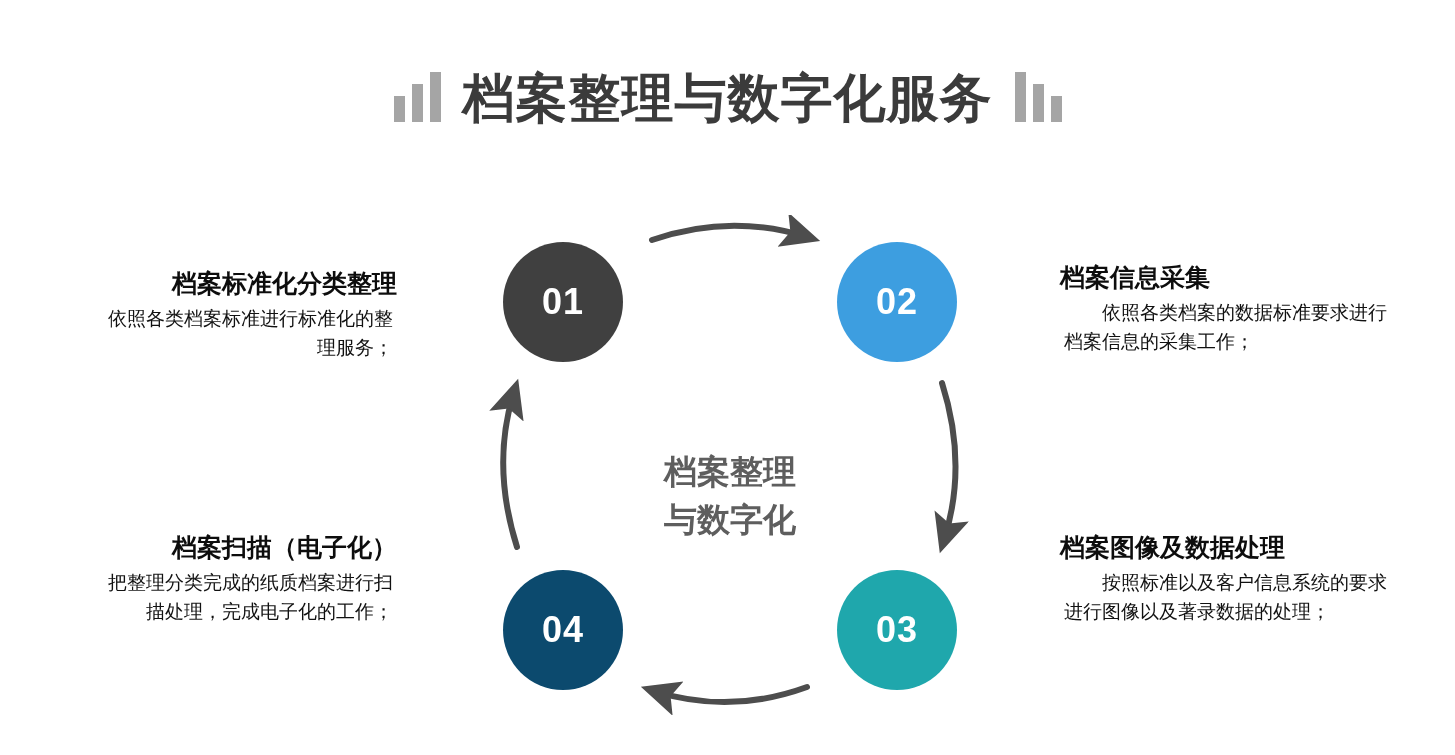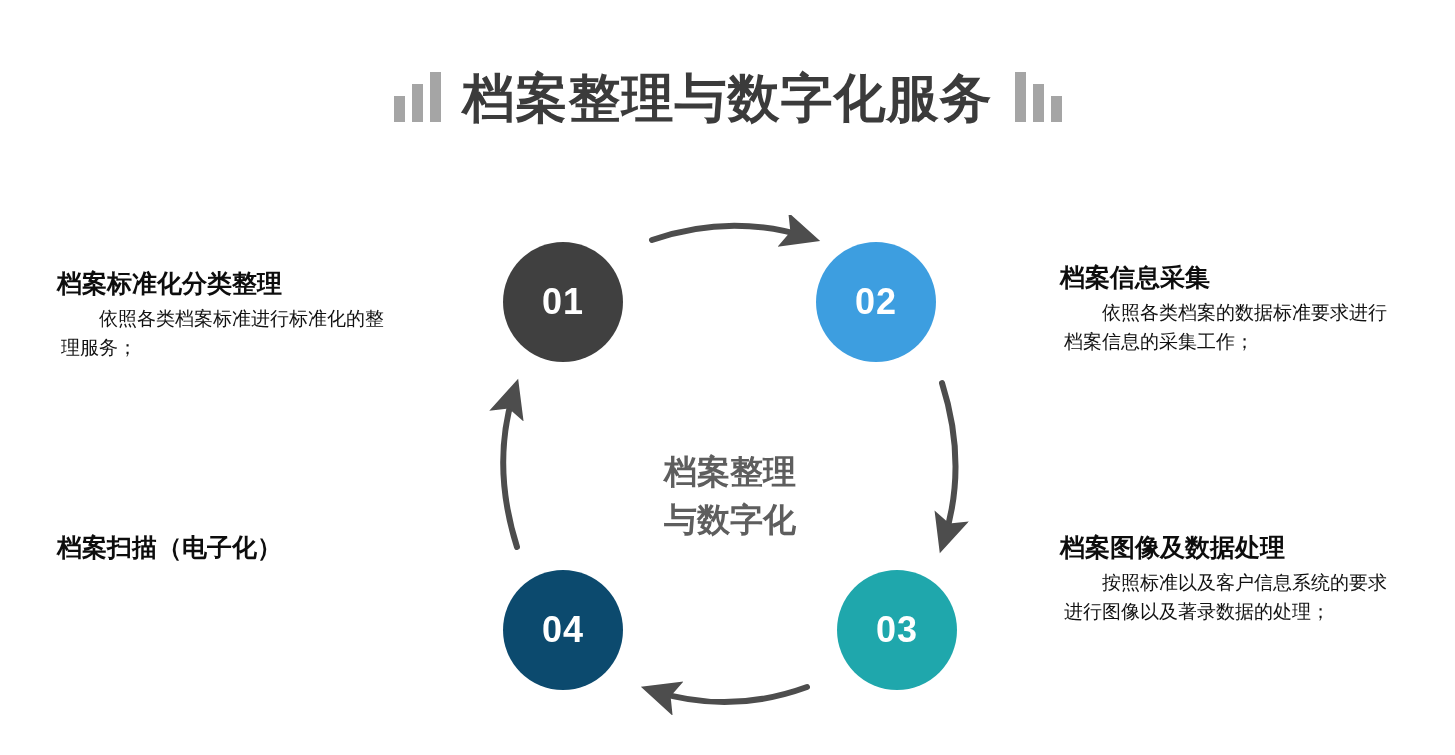--- a/index.html
+++ b/index.html
@@ -79,21 +79,21 @@
     border-radius: 50%;
     display: flex;
     align-items: center;
     justify-content: center;
     color: #ffffff;
     font-size: 36px;
     font-weight: bold;
     letter-spacing: 1px;
   }
   #node-01 { left: 73px;  top: 27px; }
-  #node-02 { left: 386px; top: 27px; }
+  #node-02 { left: 407px; top: 27px; }
   #node-03 { left: 407px; top: 355px; }
   #node-04 { left: 73px;  top: 355px; }
 
   #center-label {
     position: absolute;
     left: 150px;
     top: 190px;
     width: 300px;
     text-align: center;
     font-size: 33px;
@@ -117,21 +117,21 @@
     line-height: 1.2;
     white-space: nowrap;
   }
   .block p {
     margin: 4px;
     font-size: 19px;
     line-height: 1.55;
     color: #111111;
     text-indent: 2em;
   }
-  .block.left  { text-align: left; }
+  .block.left  { text-align: right; }
   .block.right { text-align: left; }
 
   #block-01 { left: 57px;   top: 268px; }
   #block-02 { left: 1060px; top: 262px; }
   #block-03 { left: 1060px; top: 532px; }
   #block-04 { left: 57px;   top: 532px; }
 </style>
 </head>
 <body>
 
@@ -194,15 +194,16 @@
     <p>依照各类档案的数据标准要求进行档案信息的采集工作；</p>
   </div>
 
   <div class="block right" id="block-03">
     <h3>档案图像及数据处理</h3>
     <p>按照标准以及客户信息系统的要求进行图像以及著录数据的处理；</p>
   </div>
 
   <div class="block left" id="block-04">
     <h3>档案扫描（电子化）</h3>
+    <p>把整理分类完成的纸质档案进行扫描处理，完成电子化的工作；</p>
   </div>
 
 </div>
 
 </body></html>

